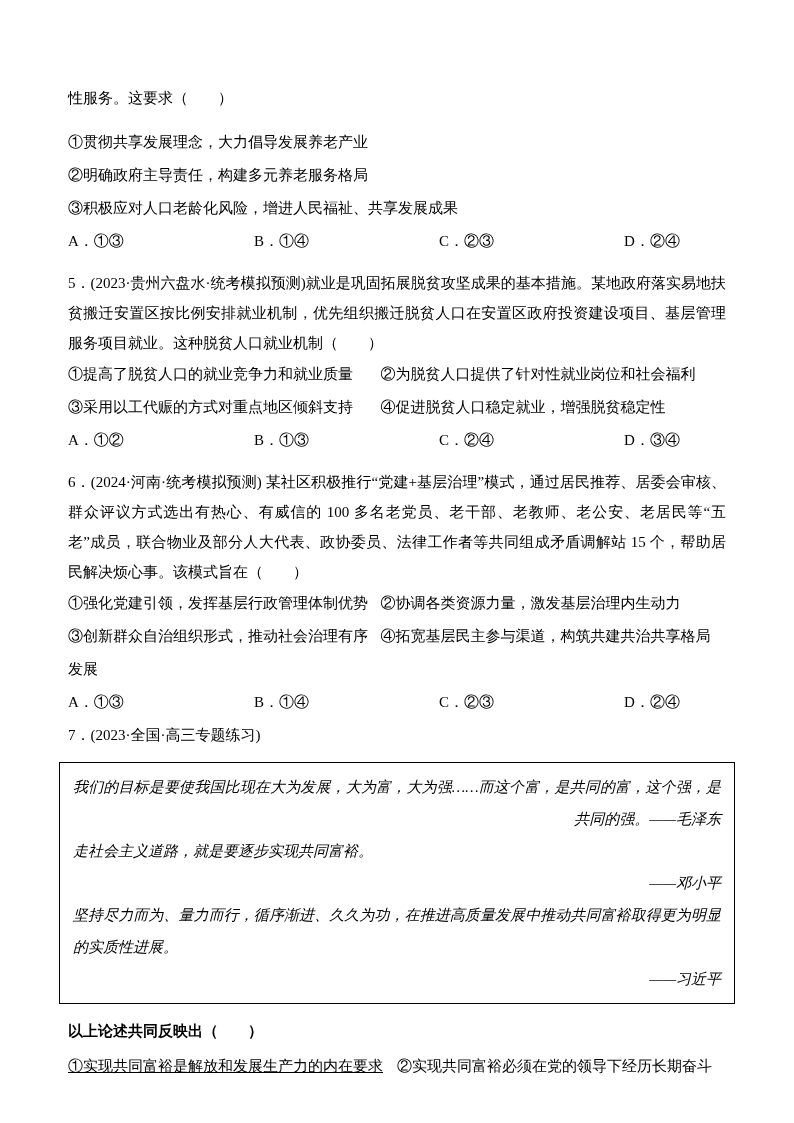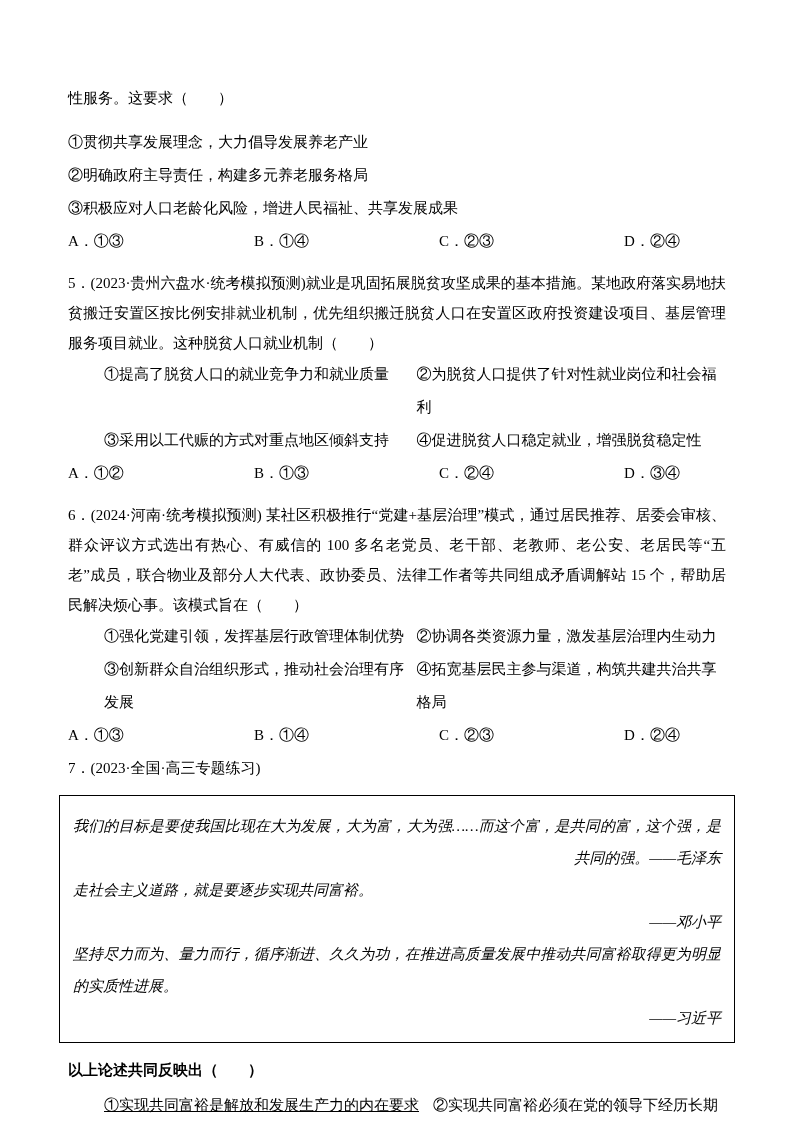--- a/index.html
+++ b/index.html
@@ -18,35 +18,35 @@
     position: absolute;
     left: 68px;
     top: 86px;
     width: 658px;
   }
   p { margin: 0; }
   .tail-line { line-height: 24px; margin-bottom: 16px; }
   .stem { line-height: 30px; text-align: justify; margin-top: 10px; }
   .opt-single { line-height: 33px; }
   .opt-row { display: flex; line-height: 33px; }
-  .opt-row .first { width: 47.5%; flex: none; margin-left: 36px; }
+  .opt-row .first { width: 47.5%; flex: none; }
   .opt-row .second { flex: 1; }
   .answers {
     display: flex;
     justify-content: space-between;
     width: 93%;
     line-height: 33px;
     gap: 6px;
   }
   .q7-header { line-height: 30px; margin-top: 1px; }
   .quote-box {
     border: 1px solid #000000;
     margin: 12px 0 0 -9px;
     width: calc(100% + 18px);
-    padding: 14px 13px 8px 13px;
+    padding: 8px 13px 8px 13px;
     font-style: italic;
   }
   .quote { text-align: justify; line-height: 32px; }
   .quote.last-right { text-align-last: right; }
   .quote-author { text-align: right; line-height: 32px; }
   .after-box { line-height: 26px; margin-top: 14px; font-weight: bold; }
   .q7-opts { margin-top: 6px; }
   .q7-opts .first { width: 50%; text-decoration: underline; }
 </style>
 </head>

